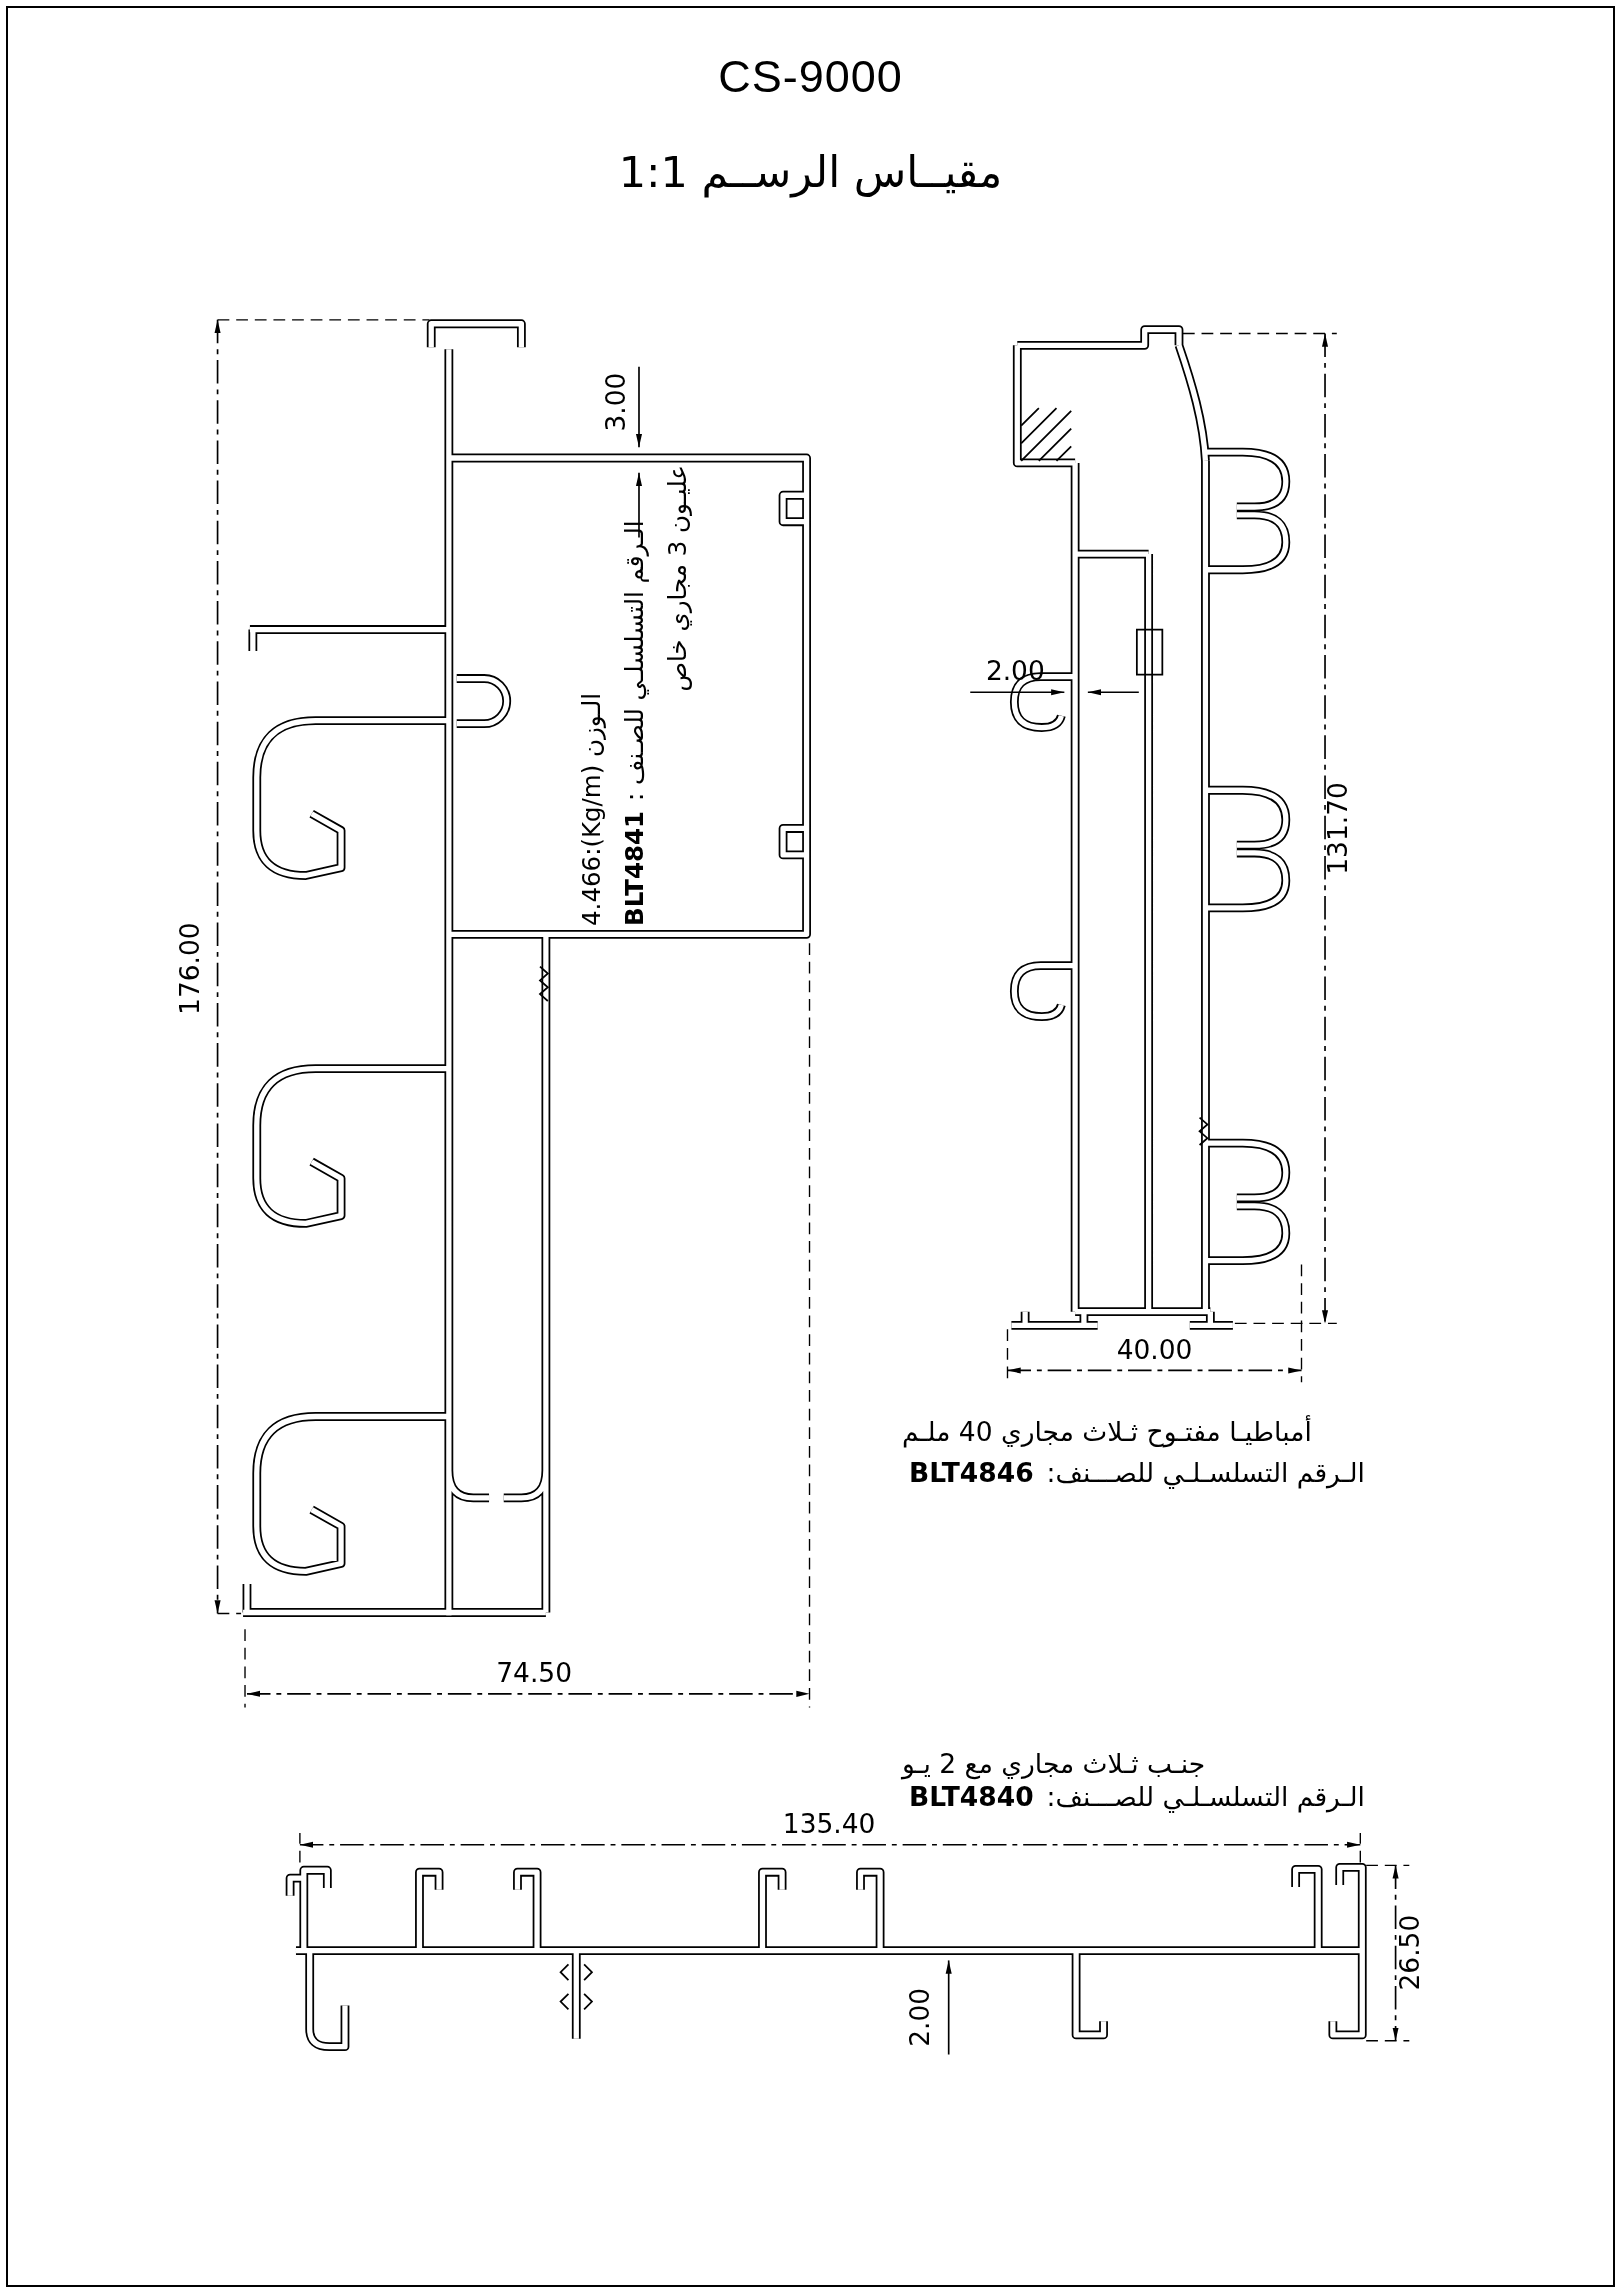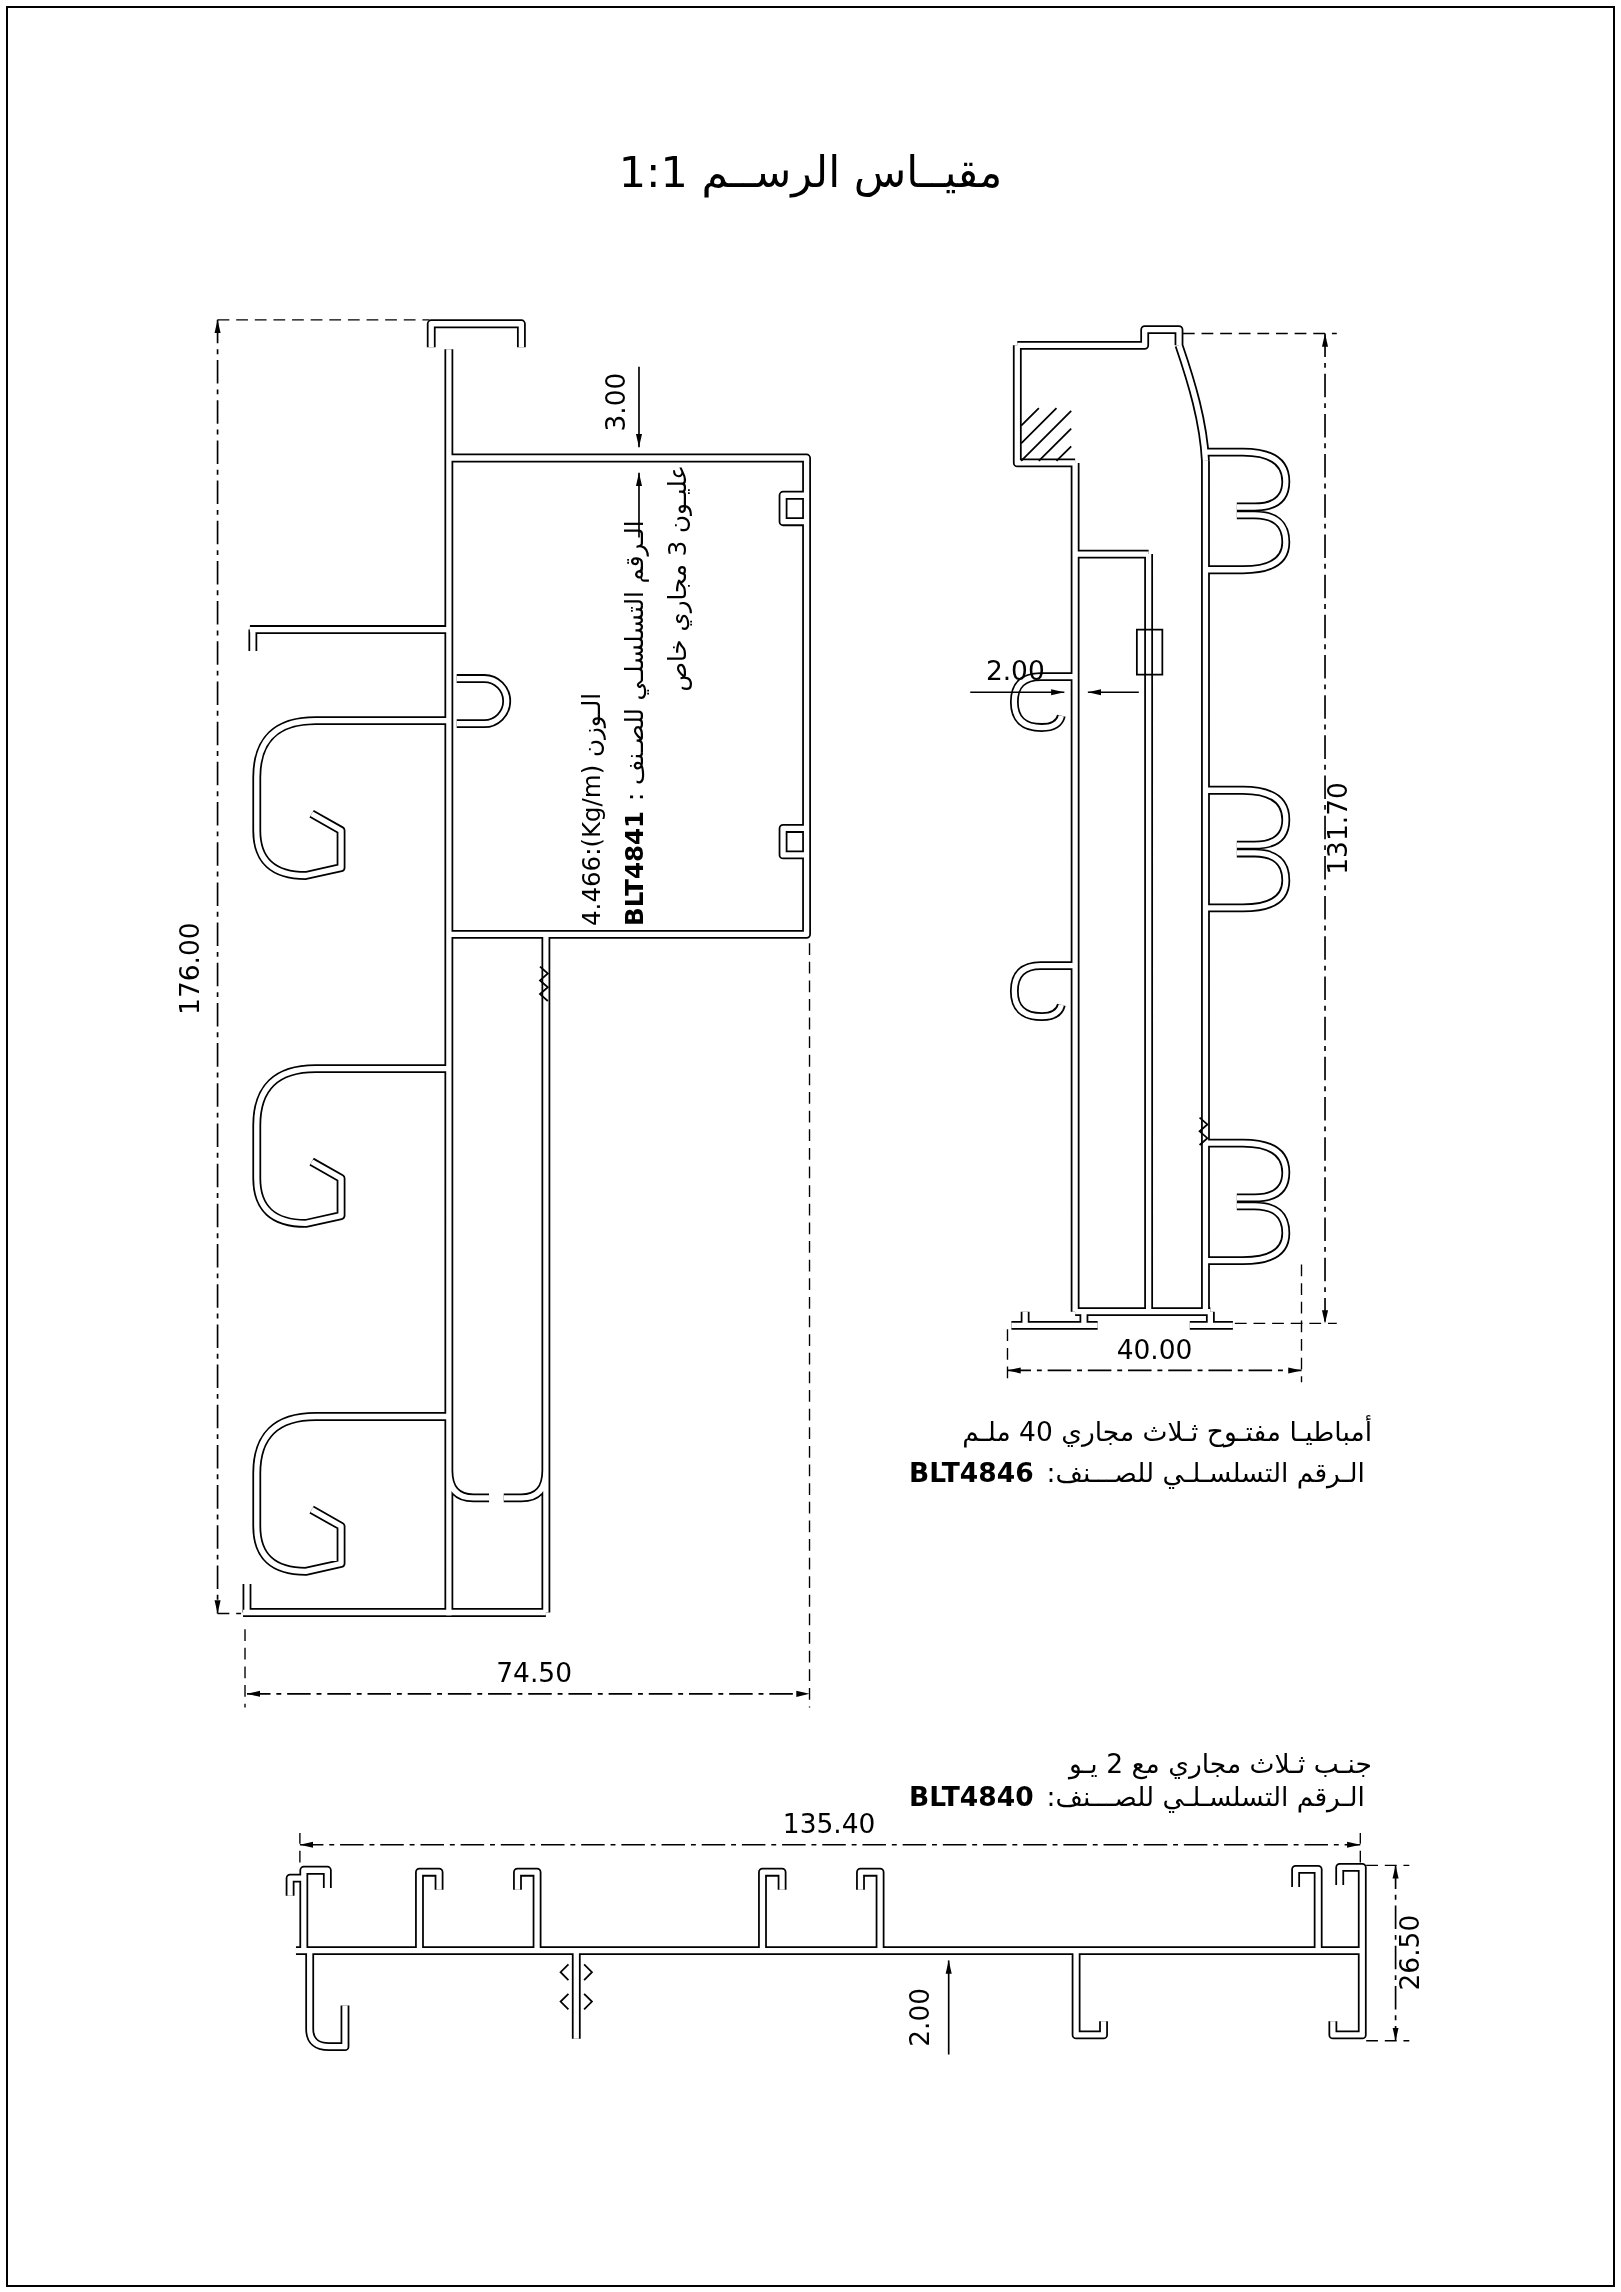--- a/index.html
+++ b/index.html
@@ -19,21 +19,21 @@
   svg { position:absolute; left:0; top:0; }
   .blk { fill:none; stroke:#000; stroke-width:9;   stroke-linejoin:round; stroke-linecap:butt; }
   .wht { fill:none; stroke:#fff; stroke-width:5.4; stroke-linejoin:round; stroke-linecap:butt; }
   .thin { fill:none; stroke:#000; stroke-width:1.8; }
   .dim  { fill:none; stroke:#000; stroke-width:1.7; }
   .dd   { stroke-dasharray:24 6 5 6; }
   .ext  { fill:none; stroke:#000; stroke-width:1.4; stroke-dasharray:12 7; }
   .dimtxt { font:27px "DejaVu Sans",sans-serif; fill:#000; }
   
   .cap { position:absolute; width:470px; font-size:26.5px; }
-  .cap-line { text-align:right; line-height:33px; white-space:nowrap; }
+  .cap-line { text-align:left; line-height:33px; white-space:nowrap; }
   .cap-line.tall { line-height:41px; }
   .serial { display:flex; justify-content:center; gap:13px; align-items:baseline; }
   .serial b { font-weight:bold; }
   .rtl { direction:rtl; }
   .ltr { direction:ltr; }
   
   .boxtext {
     position:absolute; left:405px; top:630px; width:461px; height:131px;
     transform:rotate(-90deg); transform-origin:center; font-size:24.5px;
   }
@@ -41,20 +41,21 @@
   .boxtext .w { direction:ltr; text-align:left; }
   .boxtext .s { display:flex; justify-content:flex-start; gap:9.8px; }
   .boxtext .d { direction:rtl; text-align:right; }
 </style>
 </head>
 <body>
 
 <div id="page">
   <div class="frame"></div>
 
+  <div class="title">CS-9000</div>
   <div class="subtitle">مقيــاس الرســم 1:1</div>
 
   <svg width="1621" height="2293" viewBox="0 0 1654 2339">
     <defs>
       <marker id="arr" viewBox="0 0 14 8" refX="13.5" refY="4" markerWidth="14" markerHeight="8" markerUnits="userSpaceOnUse" orient="auto-start-reverse">
         <path d="M0 0.9 L13.5 4 L0 7.1 Z" fill="#000"></path>
       </marker>
 
       <path id="lp-walls" d="
         M 458 356 L 458 1648

